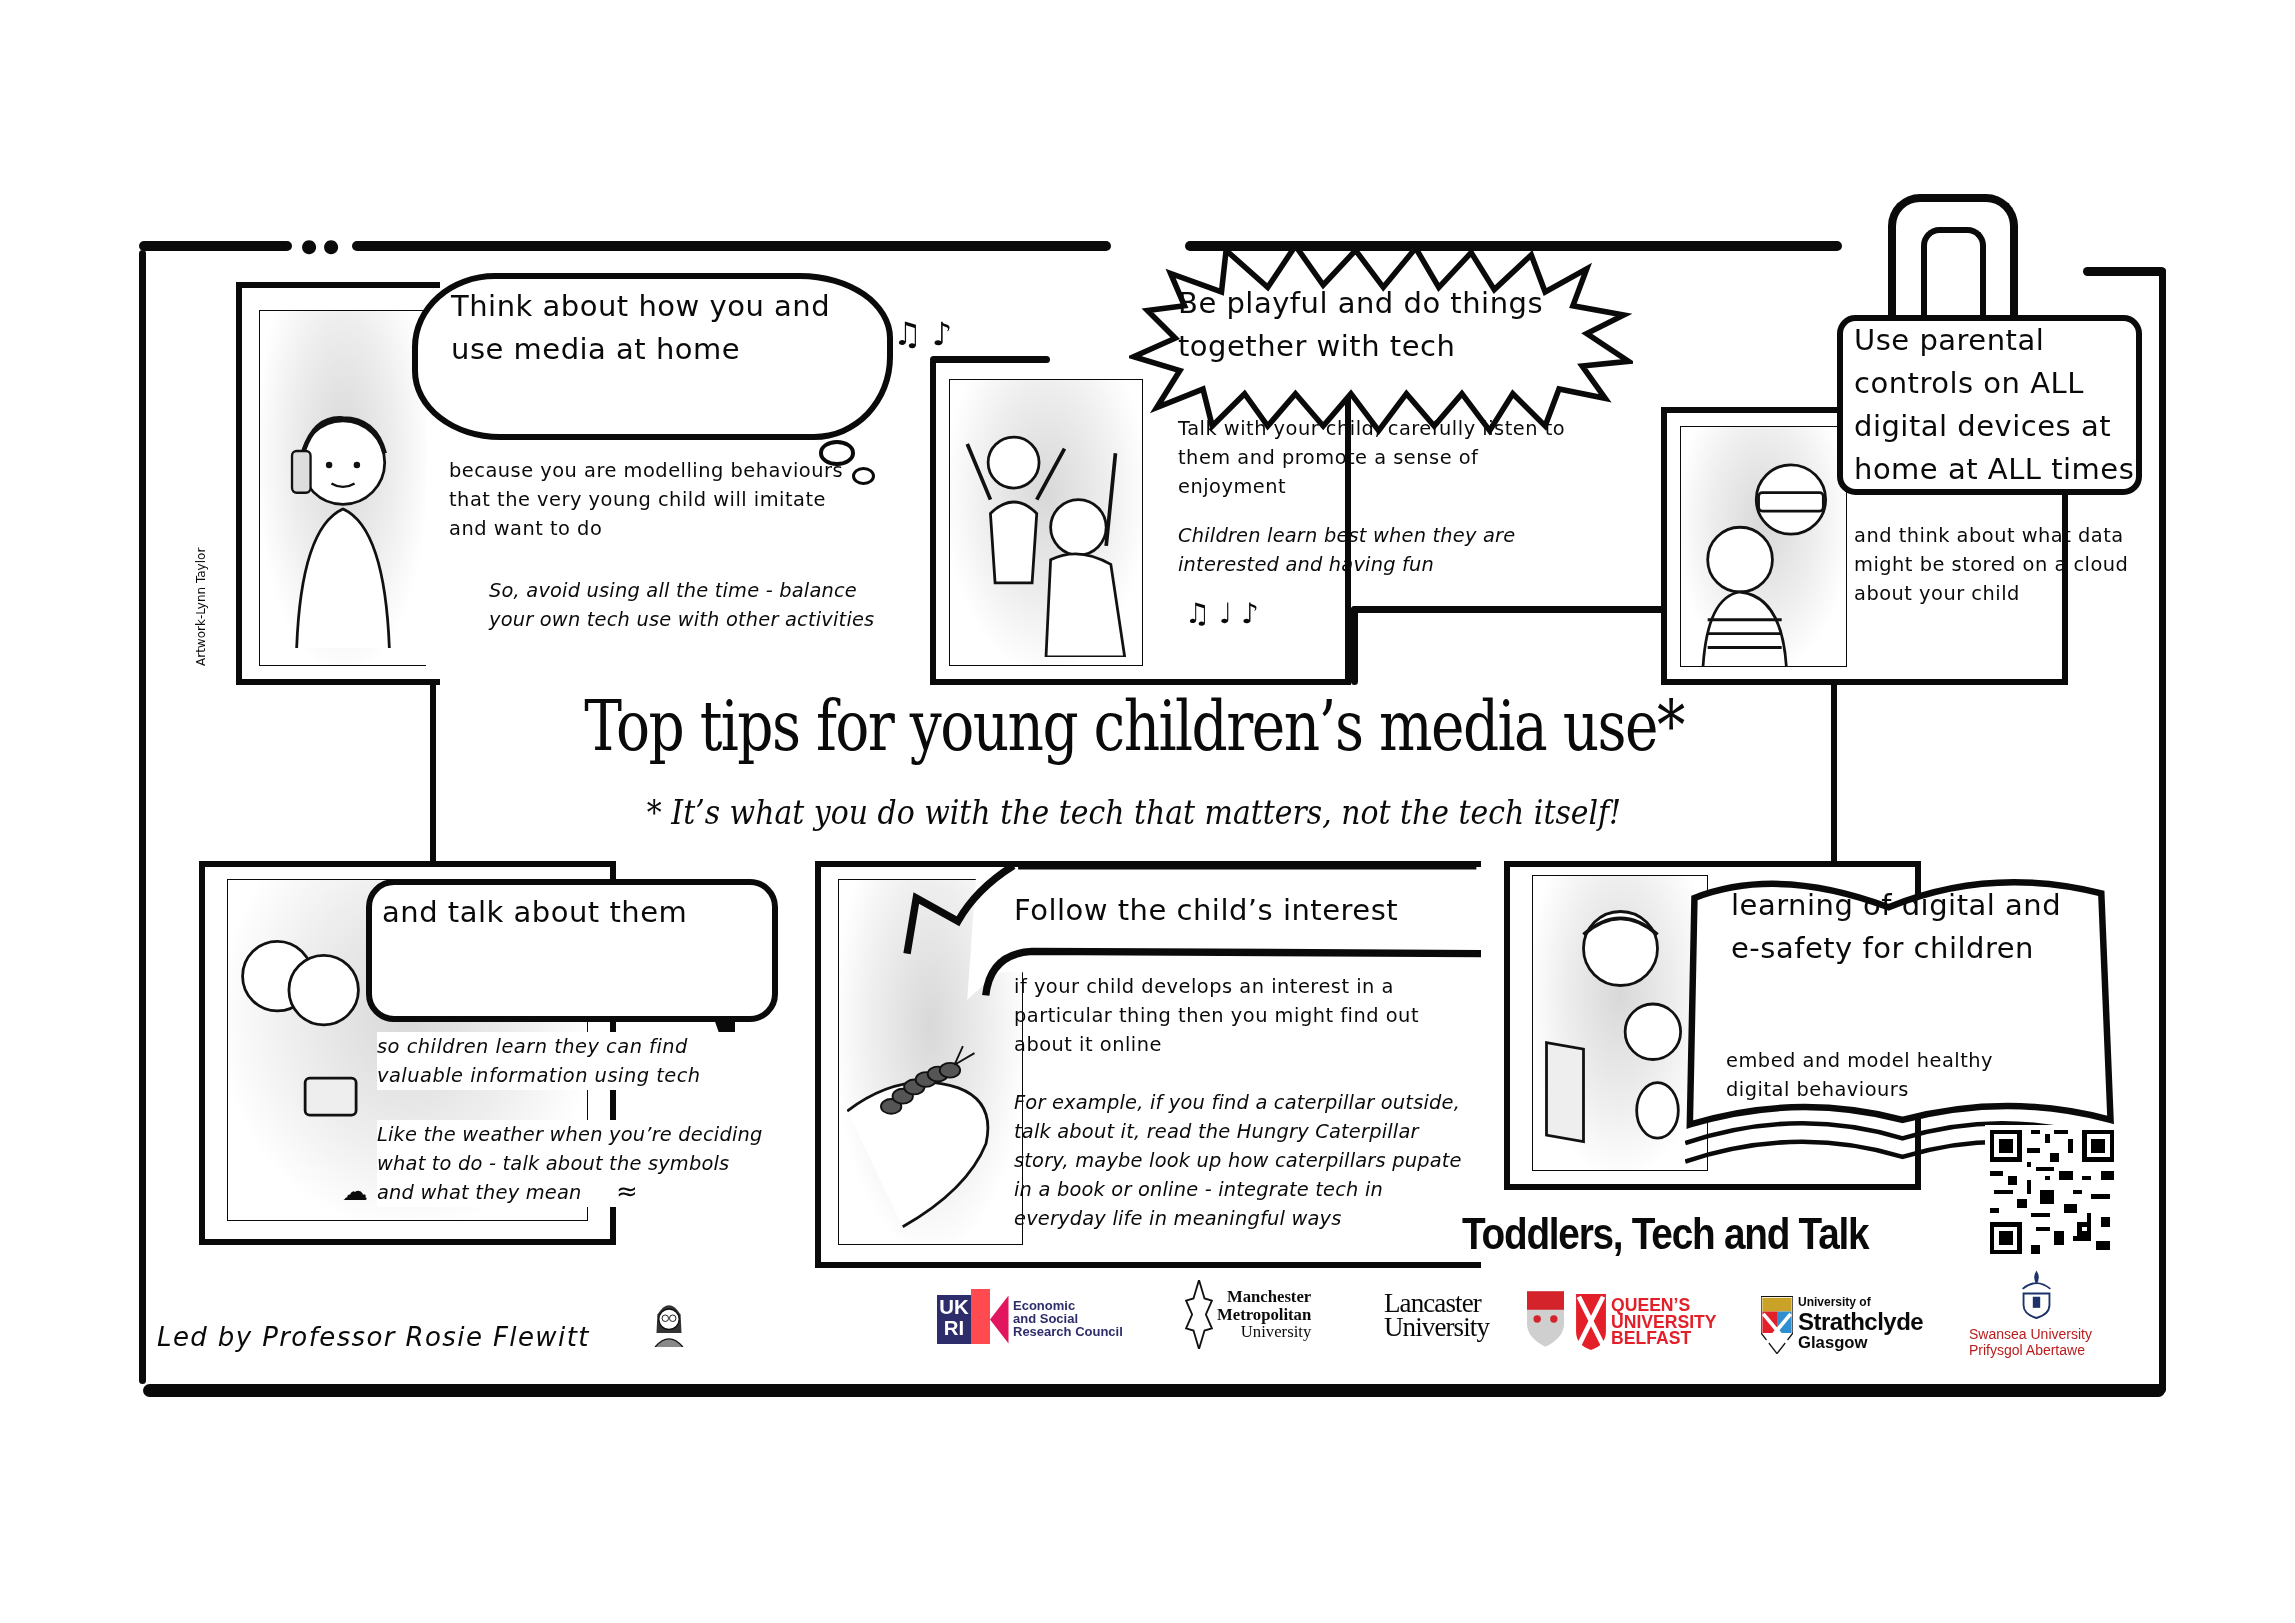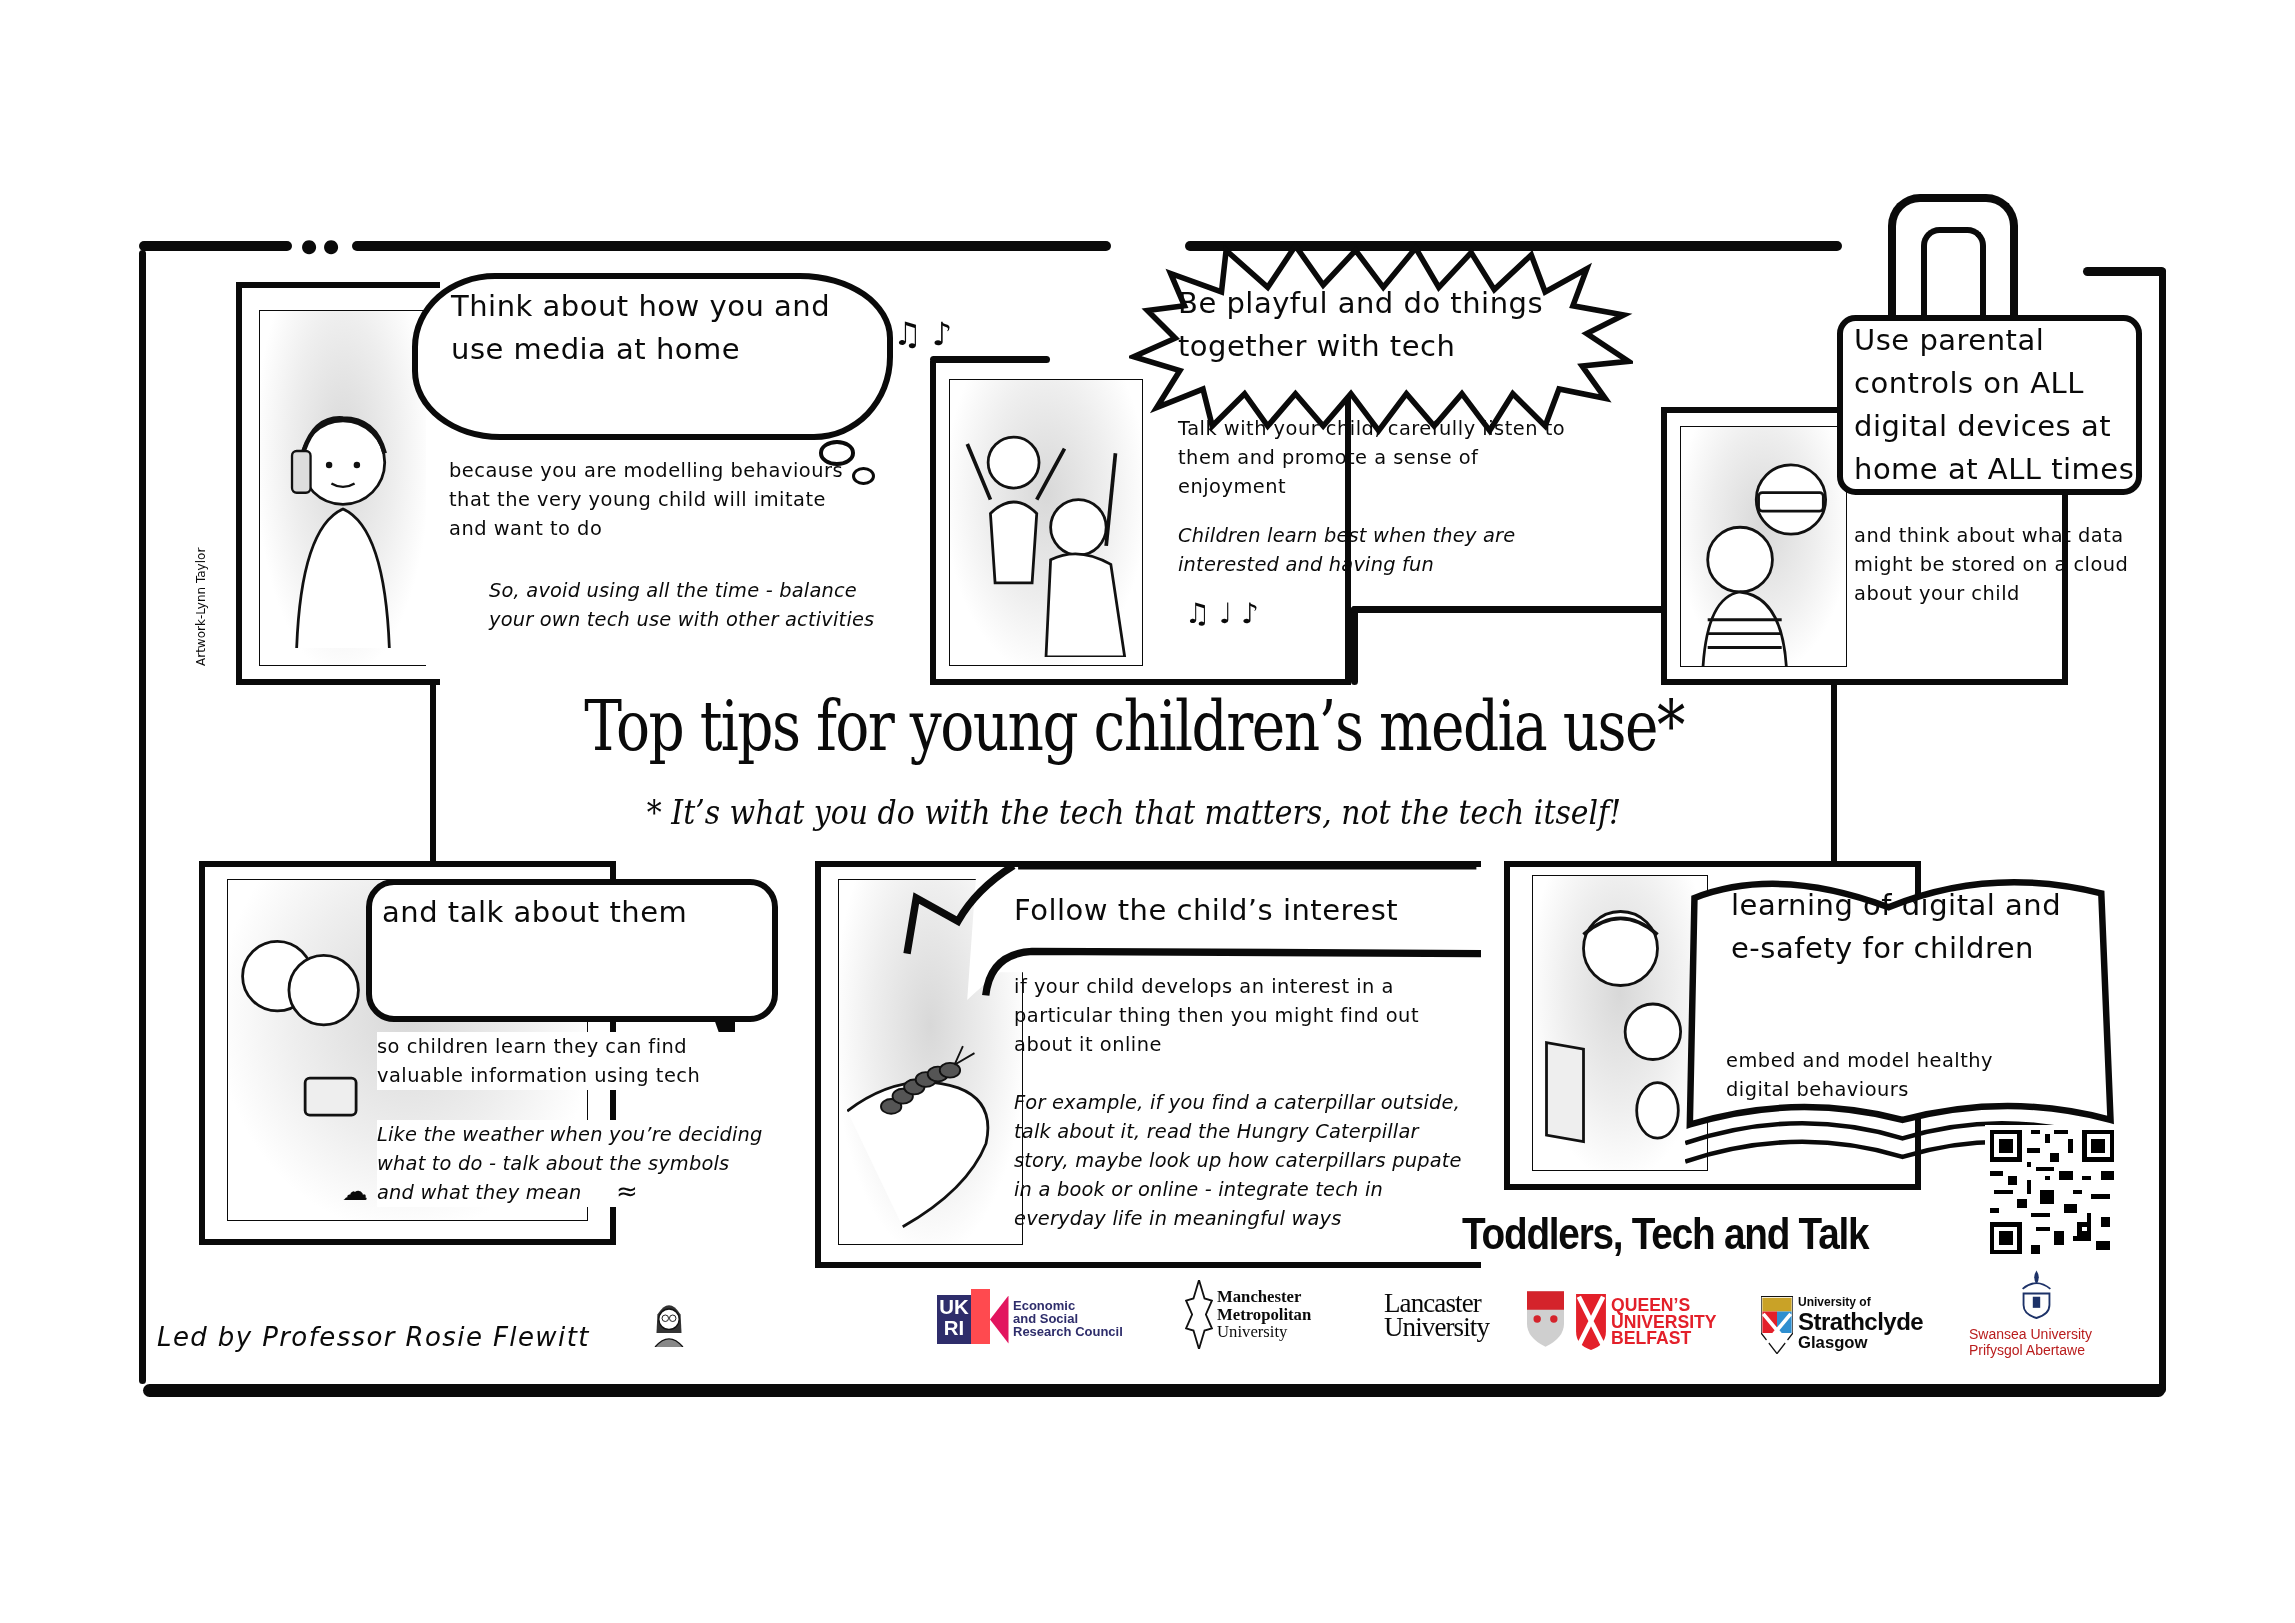--- a/index.html
+++ b/index.html
@@ -137,21 +137,21 @@
     <circle cx="100" cy="160" r="75" fill="#fff" stroke="#111" stroke-width="6"></circle>
     <circle cx="200" cy="190" r="75" fill="#fff" stroke="#111" stroke-width="6"></circle>
     <rect x="160" y="380" width="110" height="80" rx="10" fill="#eee" stroke="#111" stroke-width="6"></rect>
   </svg>
 </div>
 <div class="abs bubble" style="left:366px;top:879px;width:412px;height:143px;border-radius:28px;"></div>
 <div class="abs" style="left:713px;top:1016px;width:0;height:0;border-left:18.5px solid transparent;border-right:4.6px solid #0a0a0a;border-top:51px solid #0a0a0a;"></div>
 <div class="abs hand head" style="left:382px;top:891px;width:393px;">
   <div>and talk about them</div>
 </div>
-<div class="abs hand body" style="left:377px;top:1032px;width:417px;background:#fff;">
+<div class="abs hand body" style="left:377px;top:1032px;width:417px;background:#fff;font-style:italic;">
   <div>so children learn they can find</div>
   <div>valuable information using tech</div>
 </div>
 <div class="abs hand-i ital" style="left:377px;top:1120px;width:444px;background:#fff;">
   <div>Like the weather when you’re deciding</div>
   <div>what to do - talk about the symbols</div>
   <div>and what they mean</div>
 </div>
 <div class="abs" style="left:342px;top:1176px;font-size:26px;">☁</div>
 <div class="abs" style="left:616px;top:1176px;font-size:26px;">≈</div>
@@ -286,21 +286,21 @@
   <div class="abs" style="left:0;top:5.6px;width:34px;height:49px;background:#2e2d6b;color:#fff;font-family:'Liberation Sans',sans-serif;font-weight:bold;font-size:20.4px;line-height:21px;text-align:center;padding-top:2.8px;box-sizing:border-box;word-break:break-all;">UKRI</div>
   <div class="abs" style="left:34px;top:0;width:18.5px;height:55px;background:#ff4a4f;"></div>
   <div class="abs" style="left:53px;top:6.5px;width:18.5px;height:48px;background:#e2155f;clip-path:polygon(0 50%,100% 0,100% 100%);"></div>
   <div class="abs logo-text" style="left:76px;top:10.2px;font-size:13px;line-height:13px;color:#2e2d6b;font-weight:bold;">
     <div>Economic</div>
     <div>and Social</div>
     <div>Research Council</div>
   </div>
 </div>
 
-<div class="abs" style="left:1185px;top:1280px;width:185px;height:74px;">
+<div class="abs" style="left:1185px;top:1280px;width:185px;height:74px;text-align:right;">
   <div class="abs" style="left:0;top:0;width:28px;height:69px;">
     <svg width="28" height="69" viewBox="0 0 60 150">
       <path d="M30 0 L42 40 L58 45 L45 75 L58 105 L42 110 L30 150 L18 110 L2 105 L15 75 L2 45 L18 40 Z" fill="#fff" stroke="#111" stroke-width="4"></path>
     </svg>
   </div>
   <div class="abs" style="left:32px;top:8.3px;font-family:'Liberation Serif',serif;font-size:16.7px;line-height:17.6px;">
     <div style="font-weight:bold;">Manchester</div>
     <div style="font-weight:bold;">Metropolitan</div>
     <div>University</div>
   </div>

